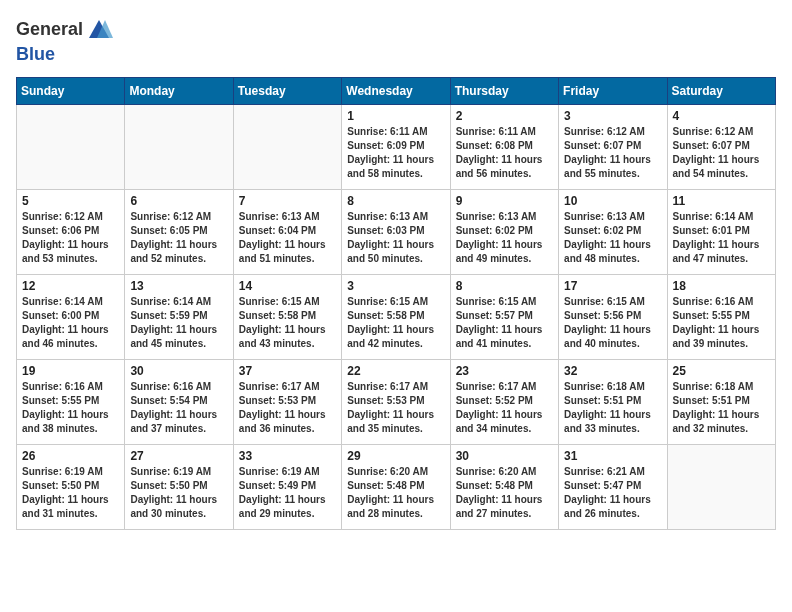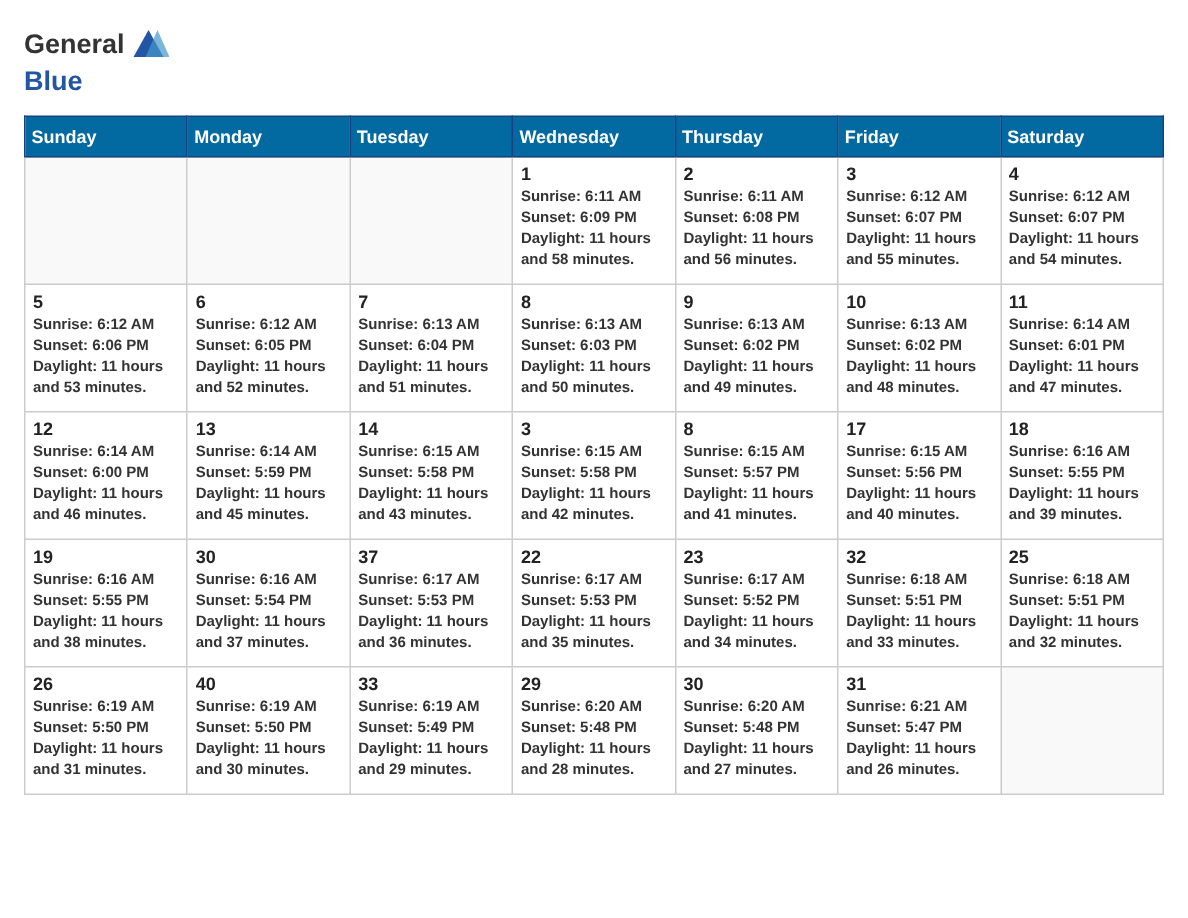--- a/index.html
+++ b/index.html
@@ -235,21 +235,21 @@
           <span class="day-number">25</span>
           <div class="day-info">Sunrise: 6:18 AM<br>Sunset: 5:51 PM<br>Daylight: 11 hours<br>and 32 minutes.</div>
         </td>
       </tr>
       <tr class="week-row">
         <td>
           <span class="day-number">26</span>
           <div class="day-info">Sunrise: 6:19 AM<br>Sunset: 5:50 PM<br>Daylight: 11 hours<br>and 31 minutes.</div>
         </td>
         <td>
-          <span class="day-number">40</span>
+          <span class="day-number">27</span>
           <div class="day-info">Sunrise: 6:19 AM<br>Sunset: 5:50 PM<br>Daylight: 11 hours<br>and 30 minutes.</div>
         </td>
         <td>
           <span class="day-number">33</span>
           <div class="day-info">Sunrise: 6:19 AM<br>Sunset: 5:49 PM<br>Daylight: 11 hours<br>and 29 minutes.</div>
         </td>
         <td>
           <span class="day-number">29</span>
           <div class="day-info">Sunrise: 6:20 AM<br>Sunset: 5:48 PM<br>Daylight: 11 hours<br>and 28 minutes.</div>
         </td>

